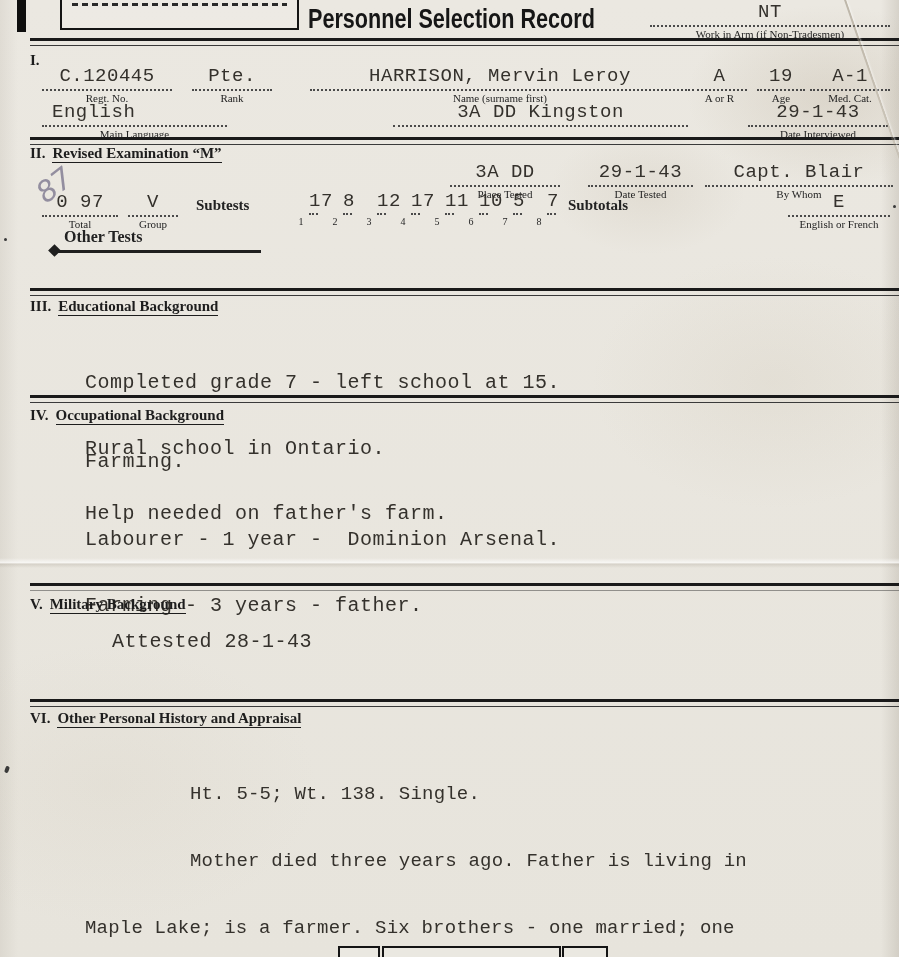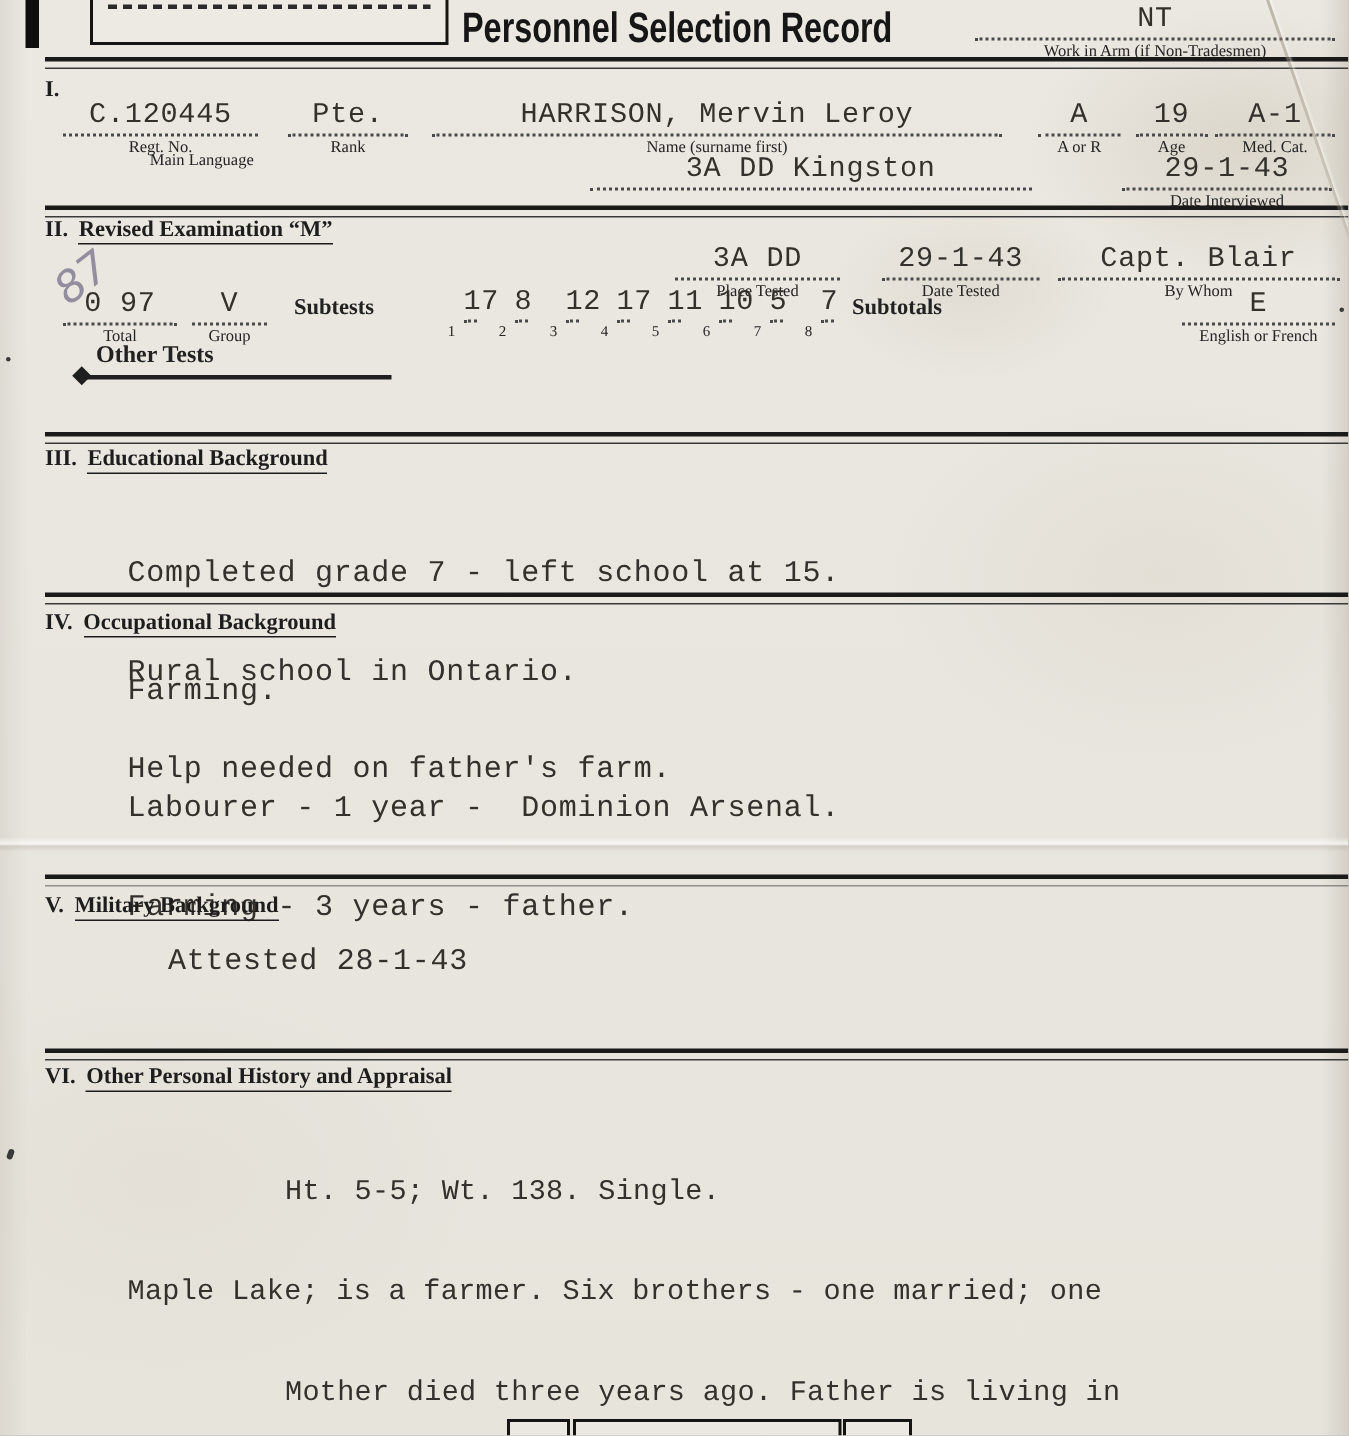--- a/index.html
+++ b/index.html
@@ -64,38 +64,39 @@
   </div>
 
   <div class="field" style="left:42px;top:64px;width:130px;">
     <div class="fval typed">C.120445</div>
     <div class="flabel">Regt. No.</div>
   </div>
   <div class="field" style="left:192px;top:64px;width:80px;">
     <div class="fval typed">Pte.</div>
     <div class="flabel">Rank</div>
   </div>
-  <div class="field" style="left:288px;top:64px;width:380px;">
+  <div class="field" style="left:310px;top:64px;width:380px;">
     <div class="fval typed">HARRISON, Mervin Leroy</div>
     <div class="flabel">Name (surname first)</div>
   </div>
   <div class="field" style="left:692px;top:64px;width:55px;">
     <div class="fval typed">A</div>
     <div class="flabel">A or R</div>
   </div>
   <div class="field" style="left:757px;top:64px;width:48px;">
     <div class="fval typed">19</div>
     <div class="flabel">Age</div>
   </div>
   <div class="field" style="left:810px;top:64px;width:80px;">
     <div class="fval typed">A-1</div>
     <div class="flabel">Med. Cat.</div>
   </div>
 
   <div class="field" style="left:42px;top:100px;width:185px;">
+    <div class="fval typed" style="text-align:left;padding-left:10px;">English</div>
     <div class="flabel">Main Language</div>
   </div>
   <div class="field" style="left:393px;top:100px;width:295px;">
     <div class="fval typed">3A DD Kingston</div>
   </div>
   <div class="field" style="left:748px;top:100px;width:140px;">
     <div class="fval typed">29-1-43</div>
     <div class="flabel">Date Interviewed</div>
   </div>
 
@@ -208,22 +209,22 @@
   </div>
   <div class="abs typed" style="left:112px;top:630px;">Attested 28-1-43</div>
 
   <div class="rule" style="top:699px;"></div>
 
   <div class="sec-head" style="left:30px;top:710px;">
     <span class="sec-num">VI.</span><span class="sec-title">Other Personal History and Appraisal</span>
   </div>
   <div class="abs typed p6" style="left:85px;top:738px;">
     <div class="tline ind">Ht. 5-5; Wt. 138. Single.</div>
+    <div class="tline ind">Mother died three years ago. Father is living in</div>
     <div class="tline">Maple Lake; is a farmer. Six brothers - one married; one</div>
-    <div class="tline ind">Mother died three years ago. Father is living in</div>
     
     
     
     
     
     
     
   </div>
 
   <div class="box-cut" style="left:338px;top:946px;width:38px;height:18px;"></div>

